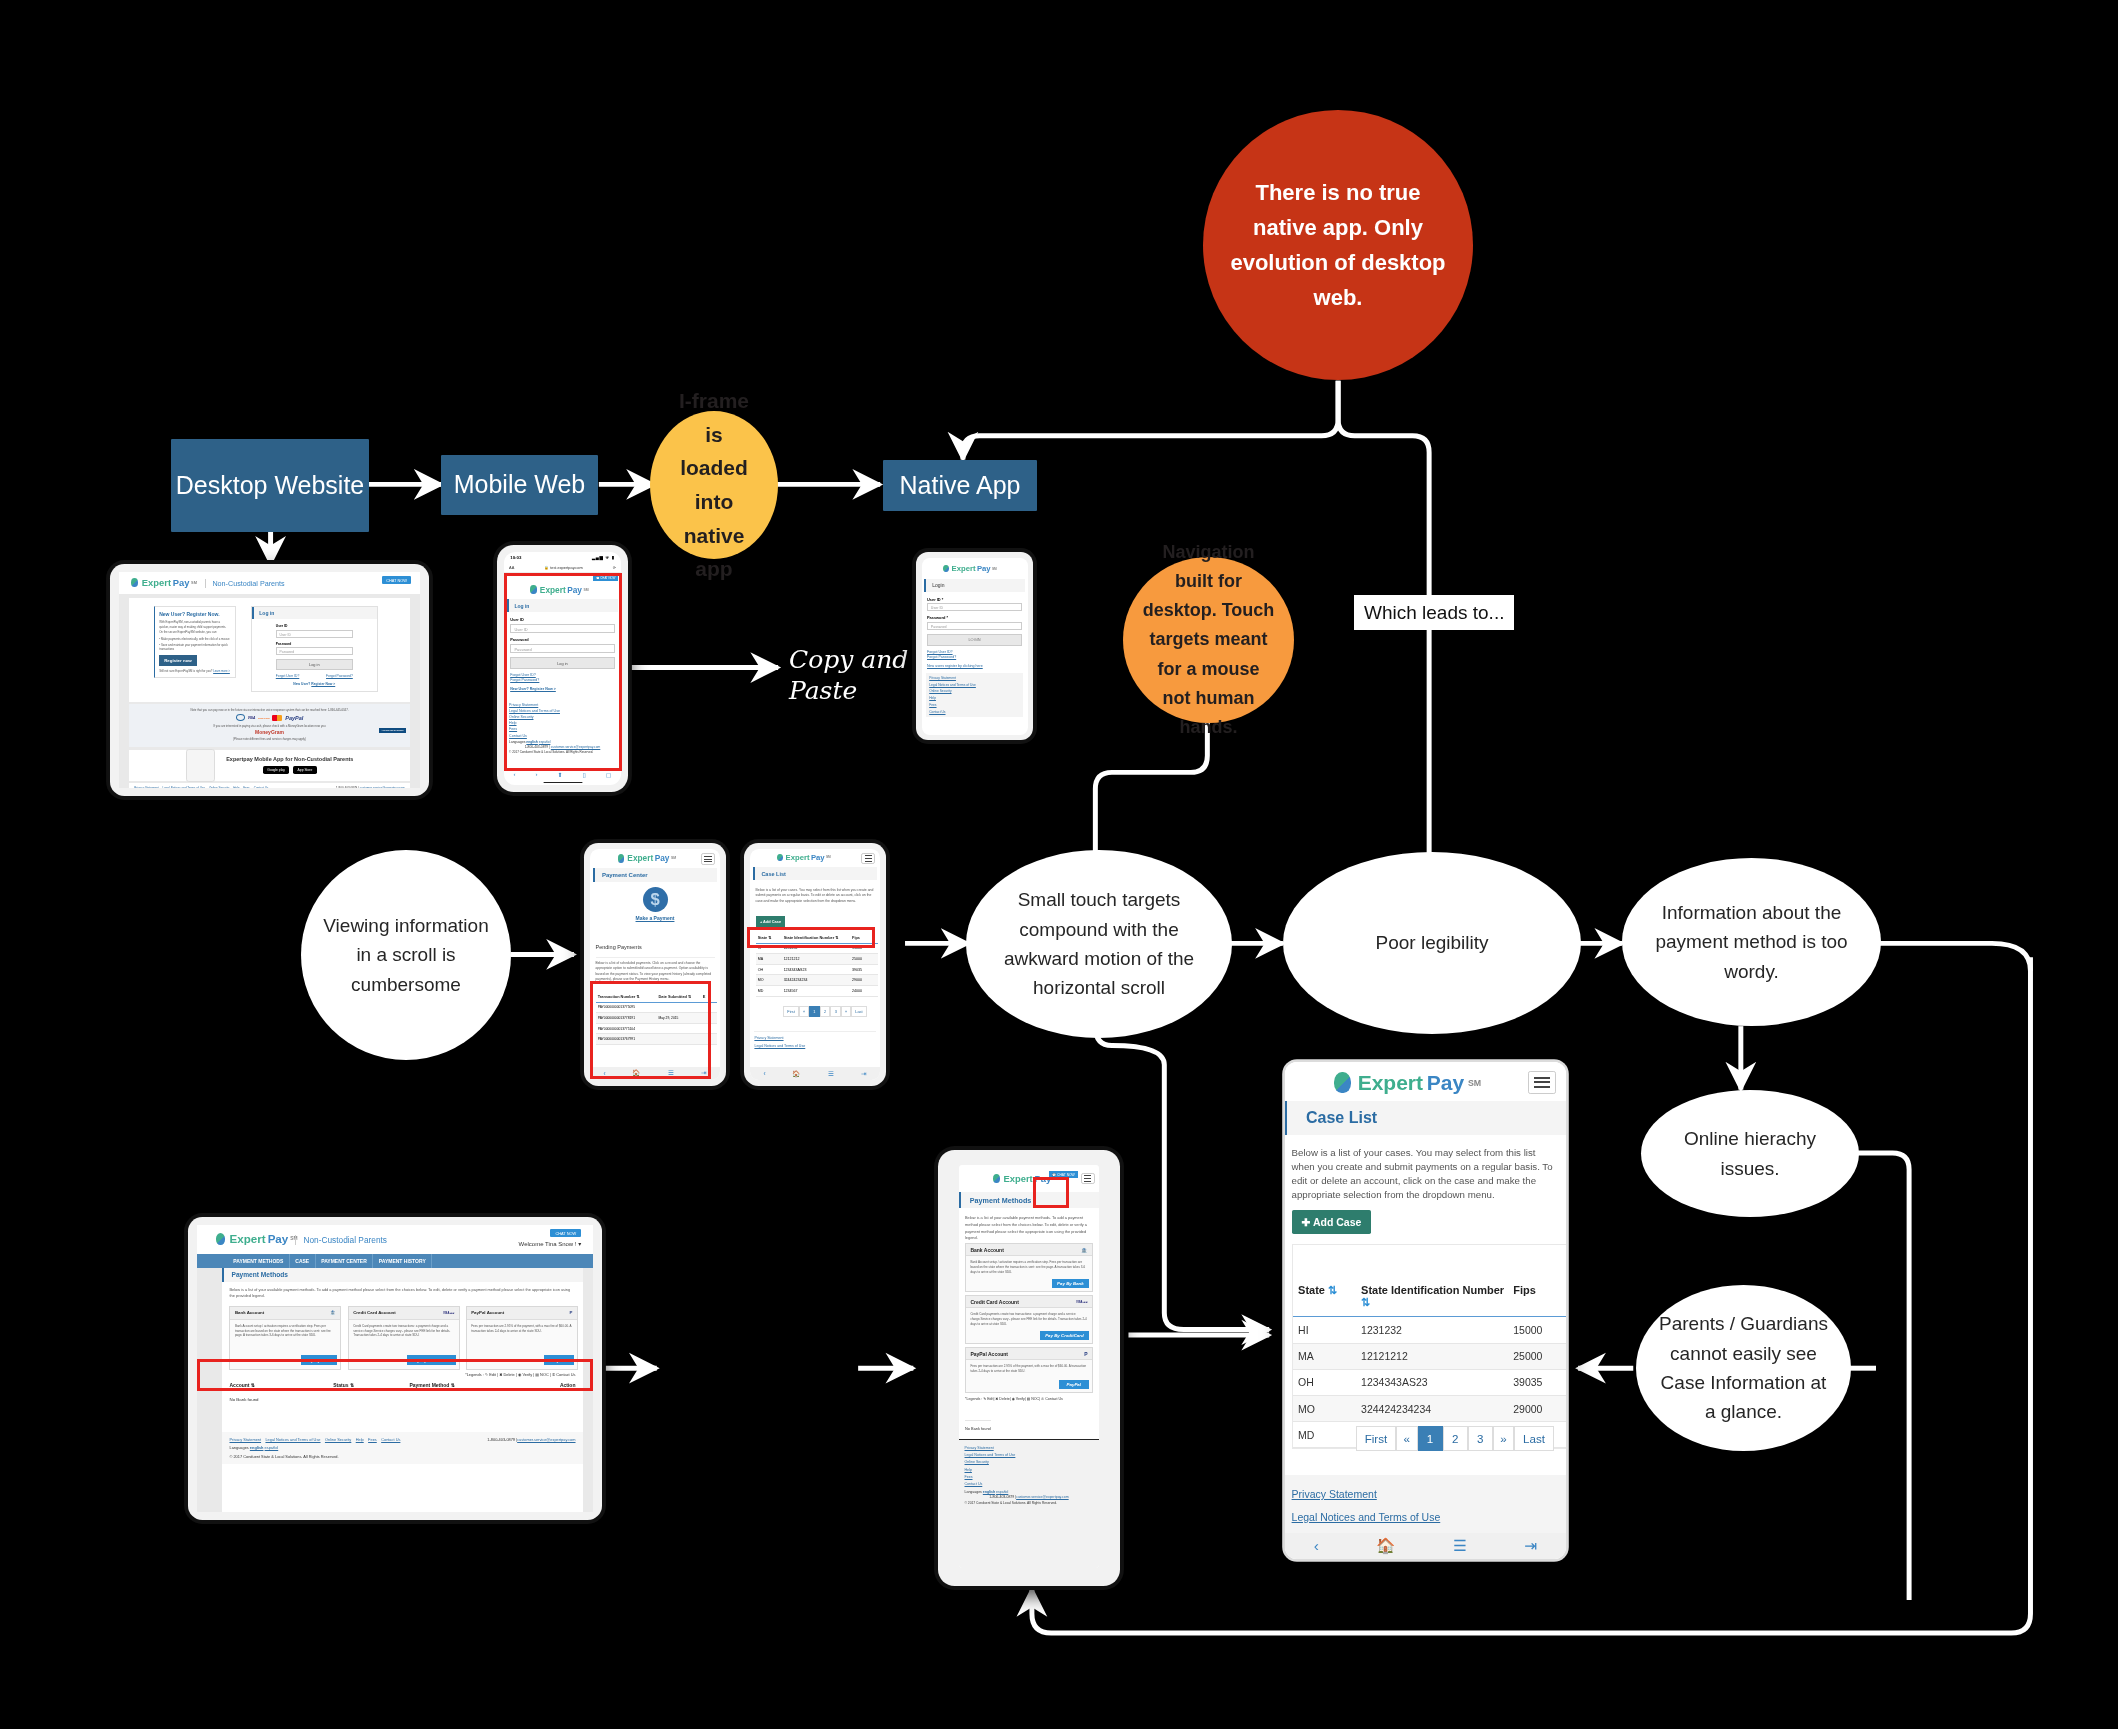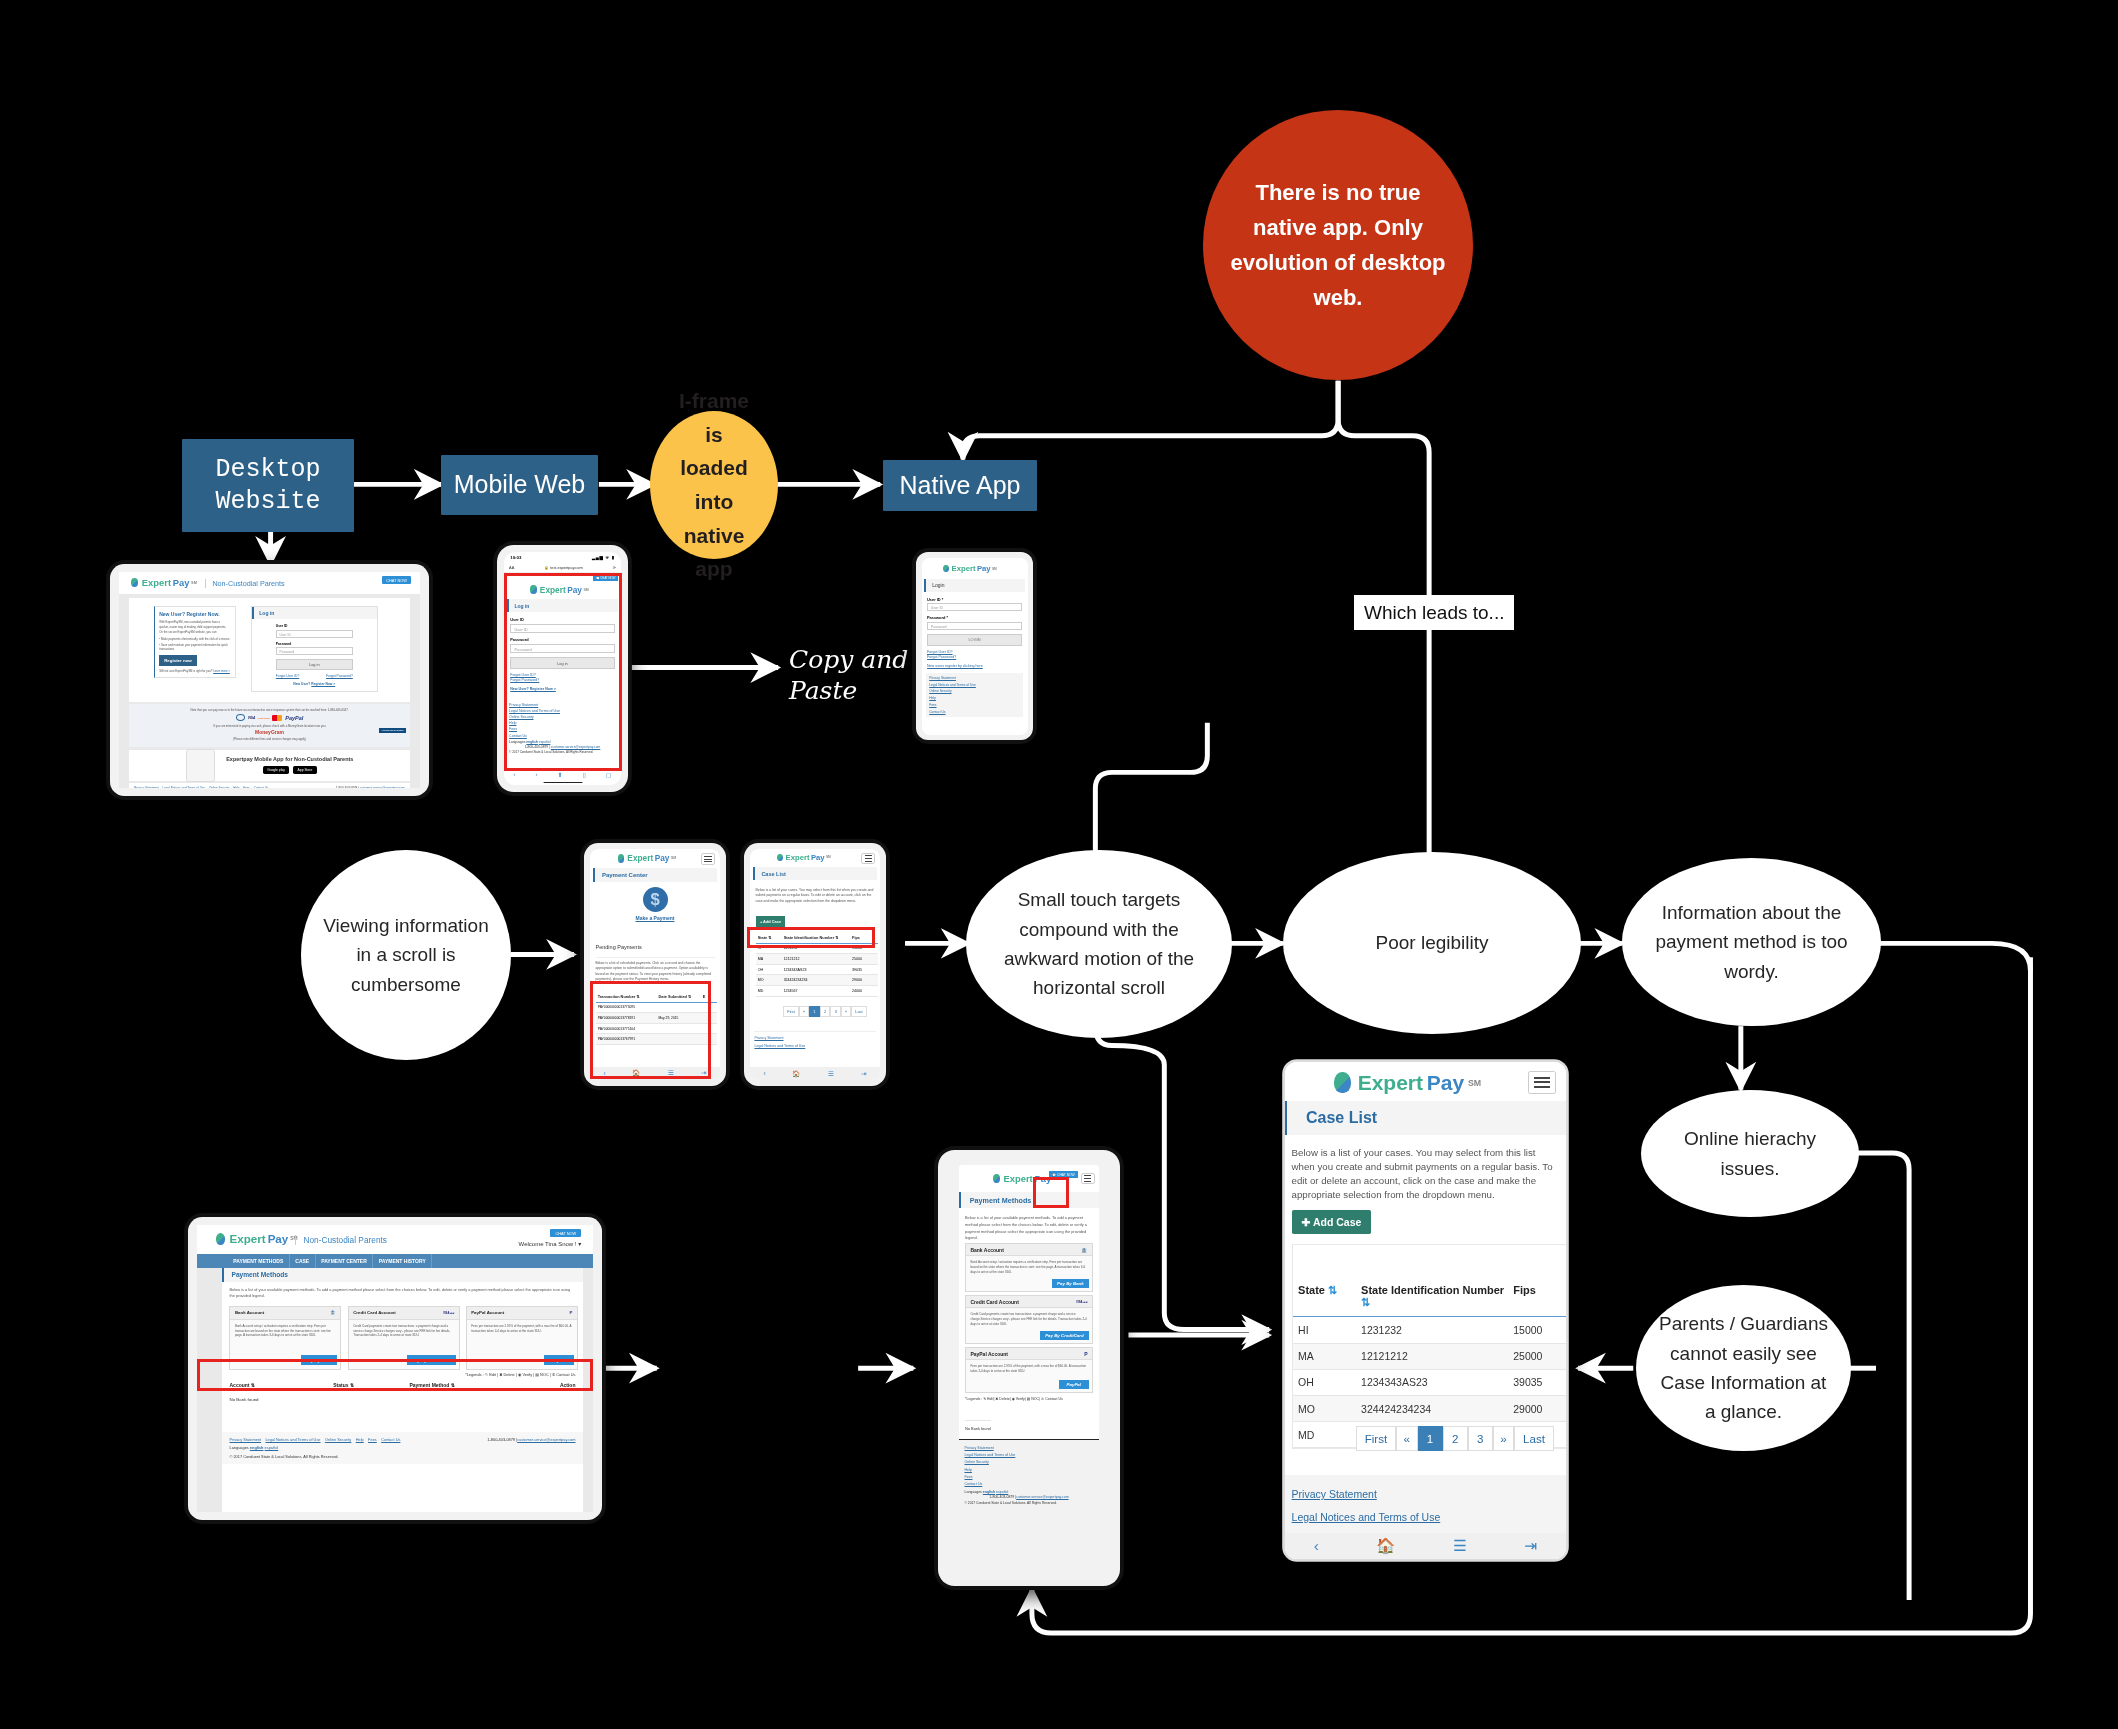--- a/index.html
+++ b/index.html
@@ -108,40 +108,43 @@
     <path d="M3680,1735 L3680,2925 Q3680,2960 3645,2960 L1905,2960 Q1870,2960 1870,2925 L1870,2880"></path>
   </g>
 
   <g stroke="#fff" stroke-width="9" fill="none">
     <path d="M3405,1710 L3610,1710 Q3680,1710 3680,1760"></path>
     <path d="M3355,2090 L3430,2090 Q3460,2090 3460,2120 L3460,2900"></path>
     <path d="M3350,2480 L3400,2480"></path>
   </g>
 </svg>
 
-<div class="abs box" style="left:182px;top:439px;width:172px;height:93px;font-family:Liberation Mono, monospace;">
+<div class="abs box" style="left:171px;top:439px;width:198px;height:93px;">
   <span>Desktop Website</span>
 </div>
 
 <div class="abs box" style="left:441px;top:455px;width:157px;height:60px;">
   <span>Mobile Web</span>
 </div>
 
 <div class="abs ellipse ell-yellow" style="left:650px;top:411px;width:128px;height:148px;">
   <span>I-frame is loaded into native app</span>
 </div>
 
 <div class="abs box" style="left:883px;top:460px;width:154px;height:51px;">
   <span>Native App</span>
 </div>
 
 <div class="abs ellipse ell-red" style="left:1203px;top:110px;width:270px;height:270px;">
   <span>There is no true native app. Only evolution of desktop web.</span>
 </div>
 
+<div class="abs ellipse ell-orange" style="left:1123px;top:557px;width:171px;height:166px;">
+  <span>Navigation built for desktop. Touch targets meant for a mouse not human hands.</span>
+</div>
 
 <div class="abs tag" style="left:1354px;top:595px;">
   <span>Which leads to...</span>
 </div>
 
 <div class="abs hand" style="left:789px;top:644px;width:127px;">
   <span>Copy and Paste</span>
 </div>
 
 <div class="abs ellipse ell-white" style="left:301px;top:850px;width:210px;height:210px;">

